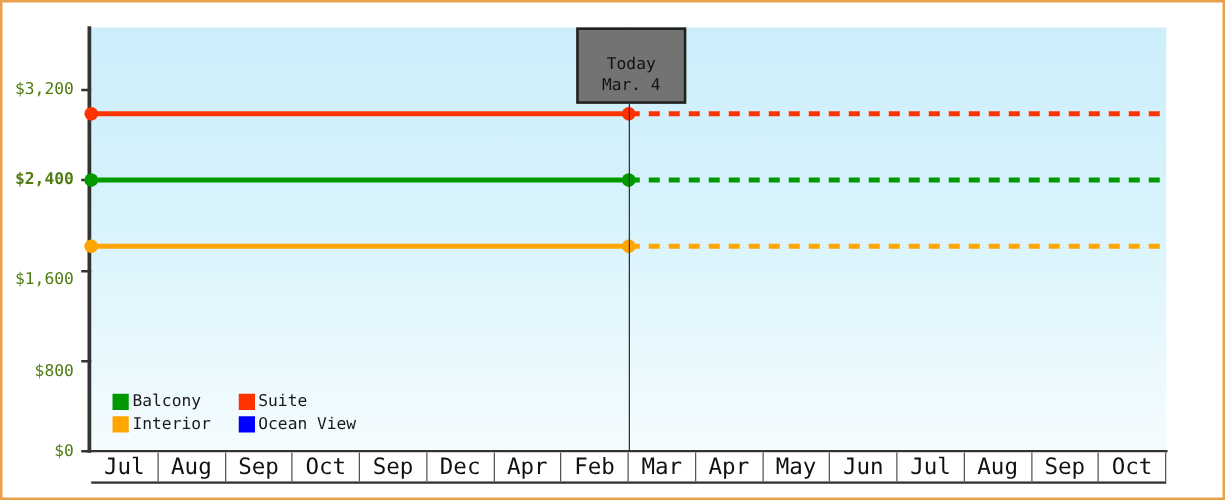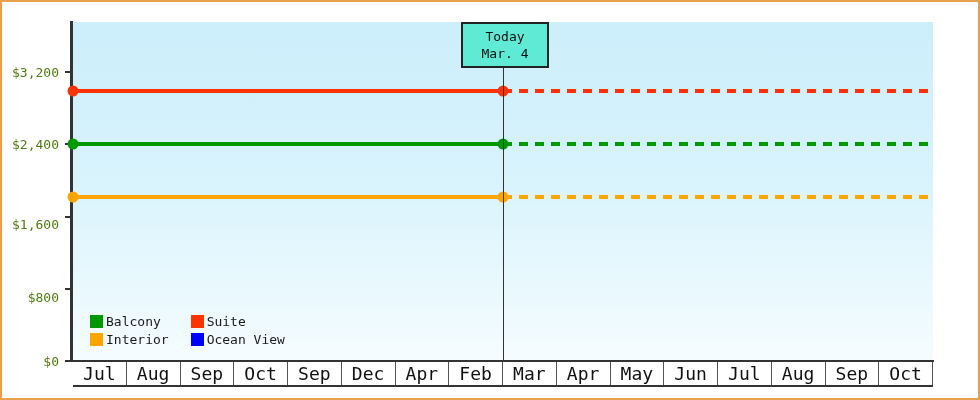--- a/index.html
+++ b/index.html
@@ -95,23 +95,23 @@
 
   
   #today-line {
     position: absolute;
     width: 1px;
     background: #333333;
   }
   #today-box {
     position: absolute;
     border: 2px solid #222222;
-    background: #5eead4;
-    box-sizing: border-box;
-    padding: 4px 10px 4px 10px;
+    background: #737373;
+    box-sizing: border-box;
+    padding: 19px 10px 4px 10px;
     text-align: center;
     font-size: 13px;
     line-height: 17px;
     color: #111111;
     white-space: nowrap;
   }
 
   
   #legend {
     position: absolute;
@@ -175,21 +175,21 @@
       <div class="y-tick" style="top: 358px;"></div>
       <div class="y-tick" style="top: 285.75px;"></div>
       <div class="y-tick" style="top: 213.5px;"></div>
       <div class="y-tick" style="top: 141.25px;"></div>
       <div class="y-tick" style="top: 69px;"></div>
     </div>
   <div id="y-labels">
       <div class="y-label" style="top: 359px;">$0</div>
       <div class="y-label" style="top: 295px;">$800</div>
       <div class="y-label" style="top: 222px;">$1,600</div>
-      <div class="y-label" style="top: 142.25px;">$2,400</div>
+      <div class="y-label" style="top: 142.25px; font-weight: bold;">$2,400</div>
       <div class="y-label" style="top: 70px;">$3,200</div>
     </div>
 
   <div id="series-layer">
       <div class="series-solid" style="left: 71px; top: 88.9656px; width: 430px; background: rgb(255, 51, 0);"></div>
       <div class="series-dashed" style="left: 501px; top: 88.9656px; width: 430px; background-image: linear-gradient(to right, rgb(255, 51, 0) 0px, rgb(255, 51, 0) 9px, rgba(0, 0, 0, 0) 9px, rgba(0, 0, 0, 0) 16px);"></div>
       <div class="series-marker" style="left: 71px; top: 88.9656px; background: rgb(255, 51, 0);"></div>
       <div class="series-marker" style="left: 501px; top: 88.9656px; background: rgb(255, 51, 0);"></div>
       <div class="series-solid" style="left: 71px; top: 142.25px; width: 430px; background: rgb(0, 153, 0);"></div>
       <div class="series-dashed" style="left: 501px; top: 142.25px; width: 430px; background-image: linear-gradient(to right, rgb(0, 153, 0) 0px, rgb(0, 153, 0) 9px, rgba(0, 0, 0, 0) 9px, rgba(0, 0, 0, 0) 16px);"></div>

